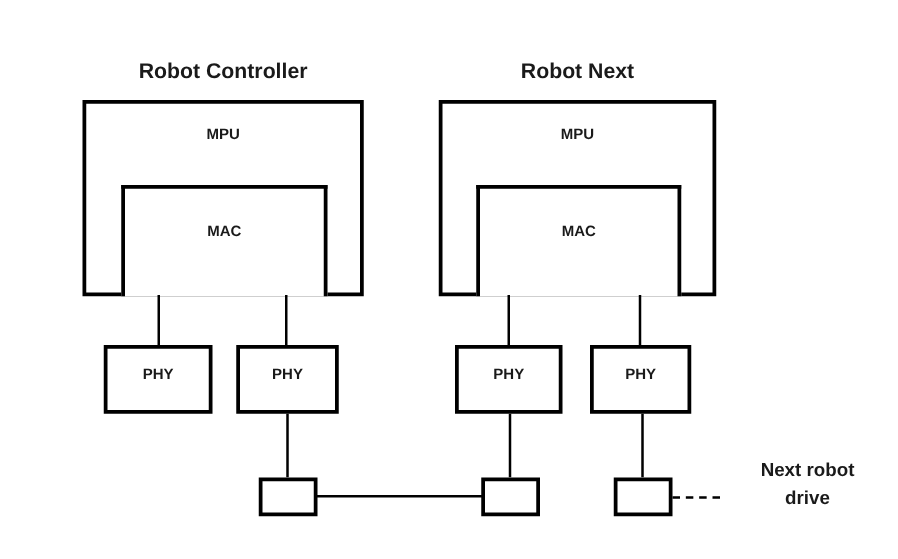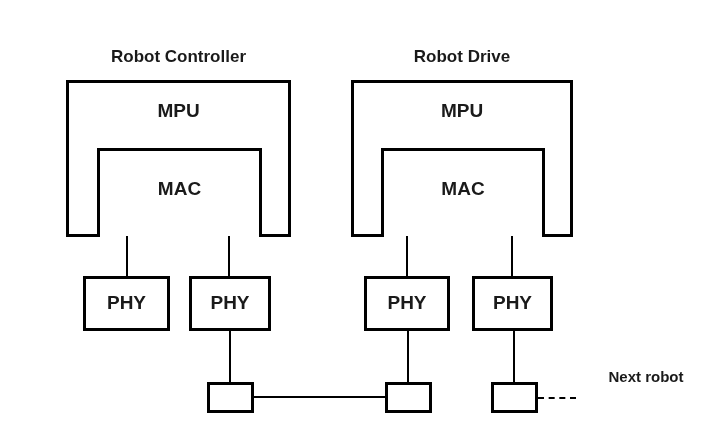--- a/index.html
+++ b/index.html
@@ -21,21 +21,21 @@
     position: absolute;
     text-align: center;
     white-space: pre;
     color: #1a1a1a;
     line-height: 1.18;
   }
   .title {
     font-size: 17px;
   }
   .boxlabel {
-    font-size: 19px;
+    font-size: 12px;
   }
   .smalllabel {
     font-size: 15px;
   }
   .module {
     position: absolute;
     border: 3px solid #000000;
     background: #ffffff;
     box-sizing: border-box;
   }
@@ -95,21 +95,21 @@
   <div class="vline" style="left:126px; top:236px; height:40px;"></div>
   <div class="vline" style="left:228px; top:236px; height:40px;"></div>
 
   <div class="phy" style="left:83px; top:276px; width:87px; height:55px;"></div>
   <div class="label boxlabel" style="left:83px; top:292px; width:87px;">PHY</div>
 
   <div class="phy" style="left:189px; top:276px; width:82px; height:55px;"></div>
   <div class="label boxlabel" style="left:189px; top:292px; width:82px;">PHY</div>
 
 
-  <div class="label title" style="left:351px; top:47px; width:222px;">Robot Drive</div>
+  <div class="label title" style="left:351px; top:47px; width:222px;">Robot Next</div>
 
   <div class="module" style="left:351px; top:80px; width:222px; height:157px;"></div>
 
   <div class="label boxlabel" style="left:351px; top:100px; width:222px;">MPU</div>
 
   <div class="submodule" style="left:381px; top:148px; width:164px; height:89px;"></div>
 
   <div class="label boxlabel" style="left:381px; top:178px; width:164px;">MAC</div>
 
   <div class="vline" style="left:406px; top:236px; height:40px;"></div>
@@ -127,14 +127,15 @@
 
   <div class="connbox" style="left:207px; top:382px; width:47px; height:31px;"></div>
   <div class="connbox" style="left:385px; top:382px; width:47px; height:31px;"></div>
   <div class="connbox" style="left:491px; top:382px; width:47px; height:31px;"></div>
 
   <div class="hline" style="left:253px; top:396px; width:133px;"></div>
 
   <div class="dashline" style="left:538px; top:397px; width:38px;"></div>
 
   <div class="label smalllabel" style="left:576px; top:368px; width:140px;text-align:center;">Next robot</div>
+  <div class="label smalllabel" style="left:576px; top:390px; width:140px;">drive</div>
 
 </div>
 
 </body></html>

